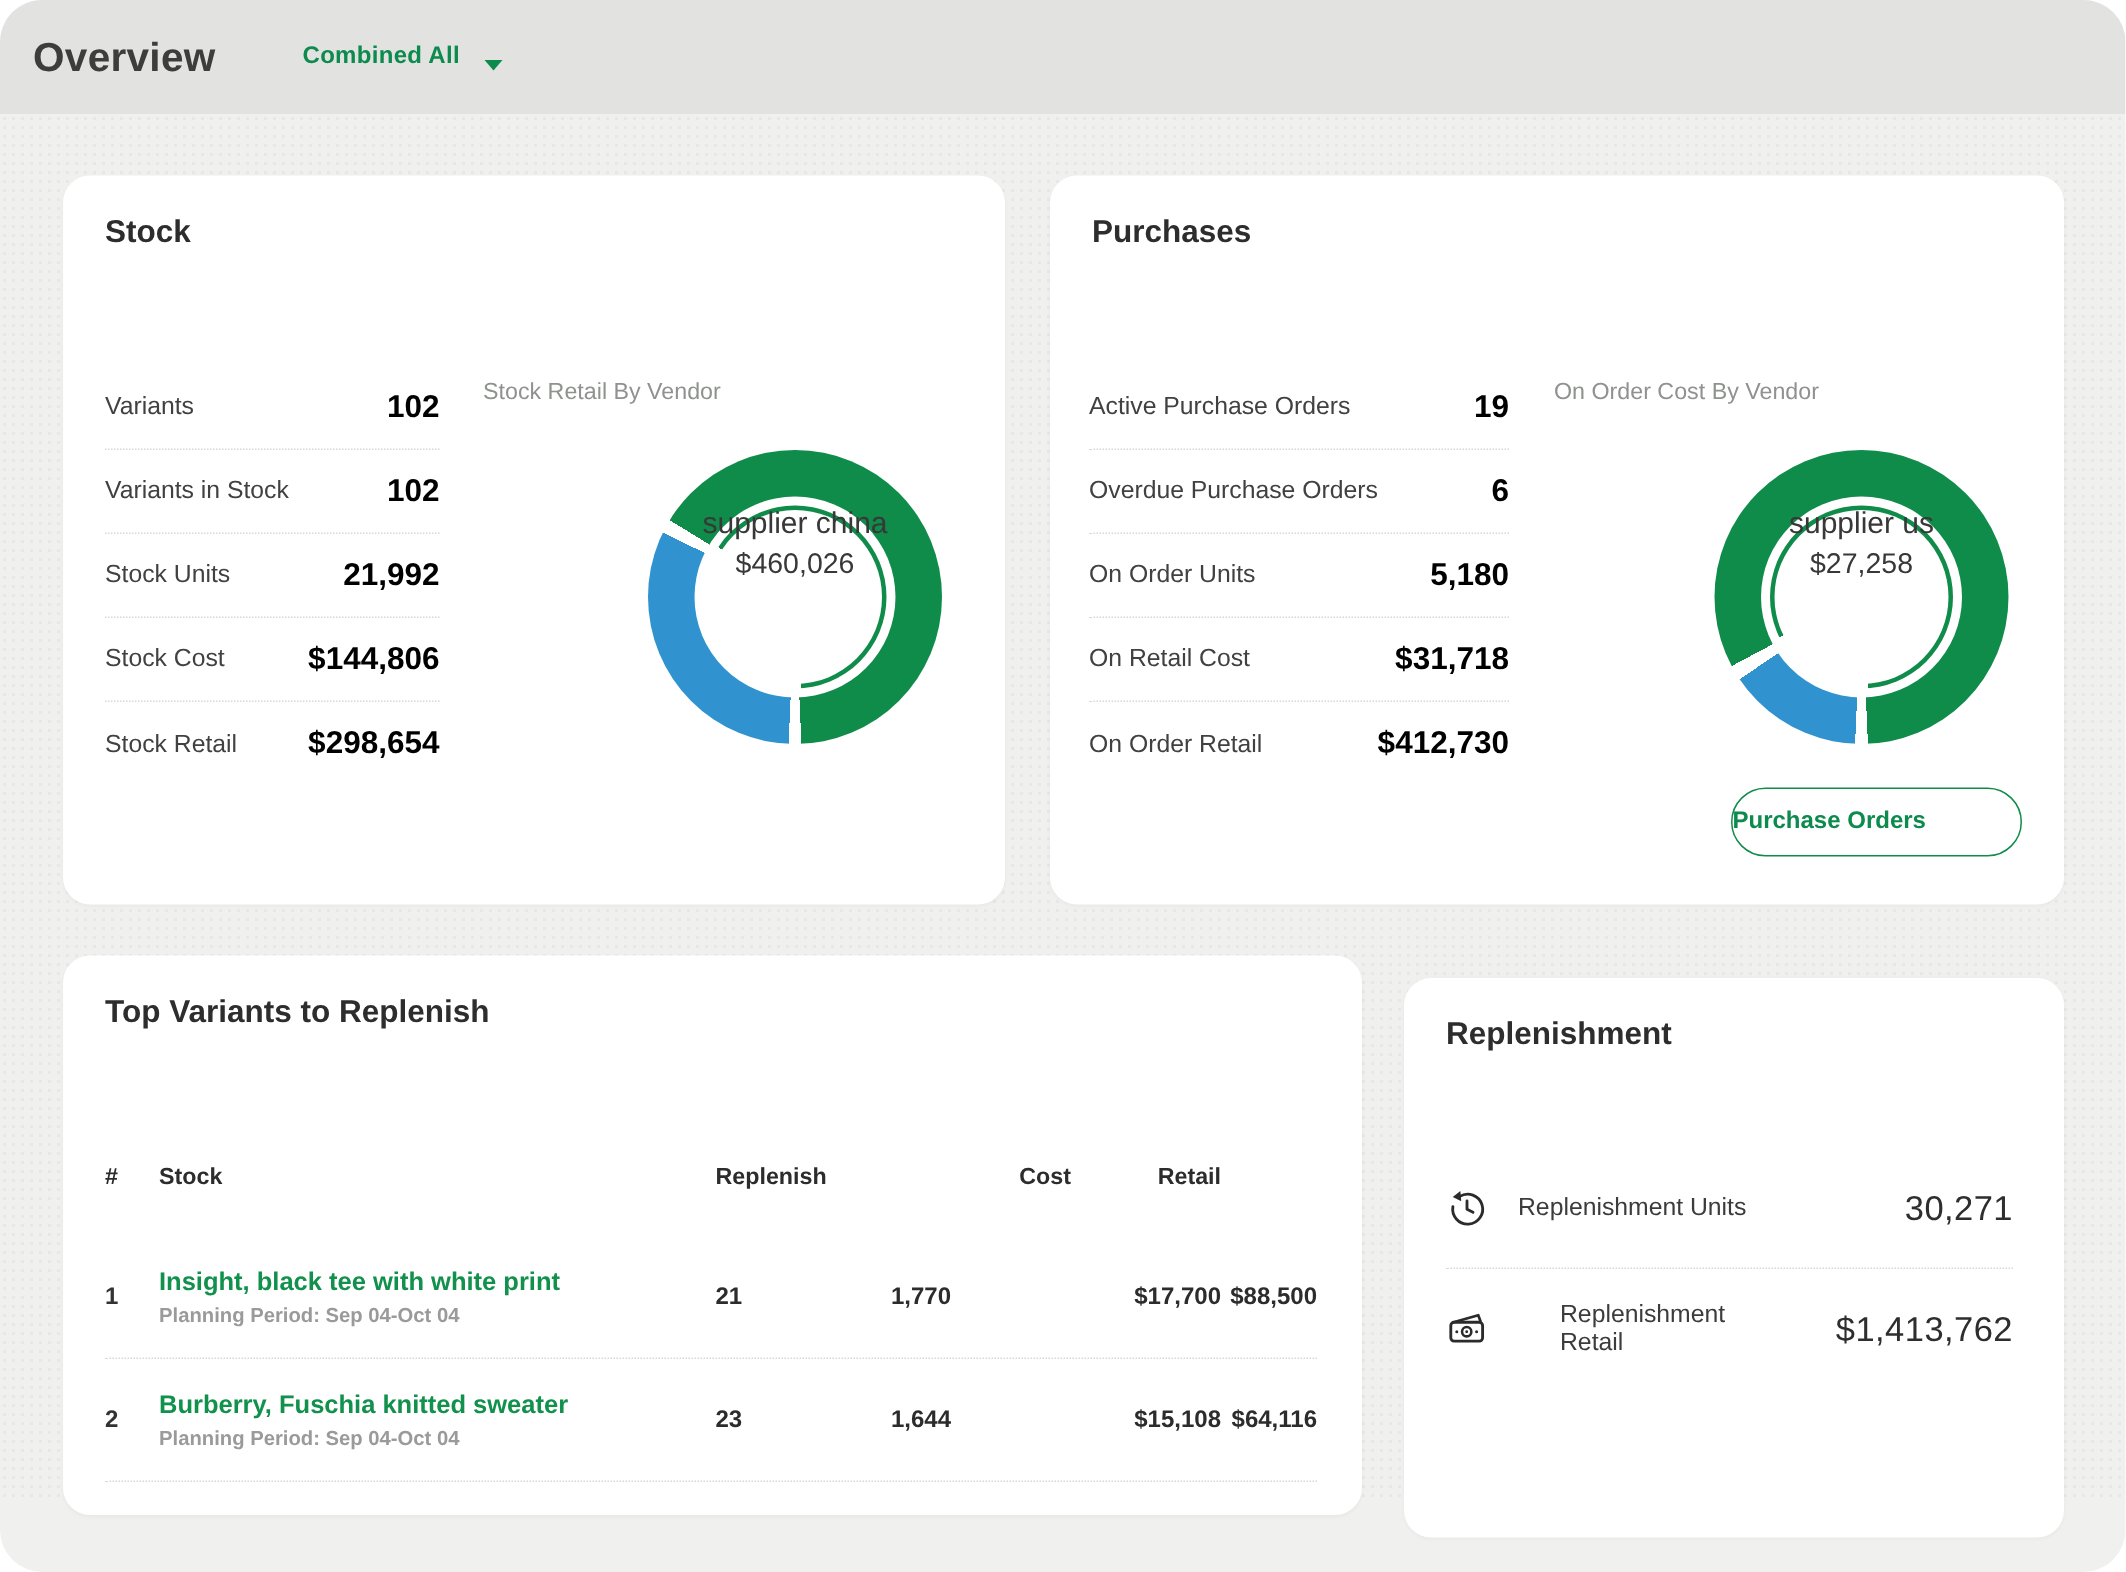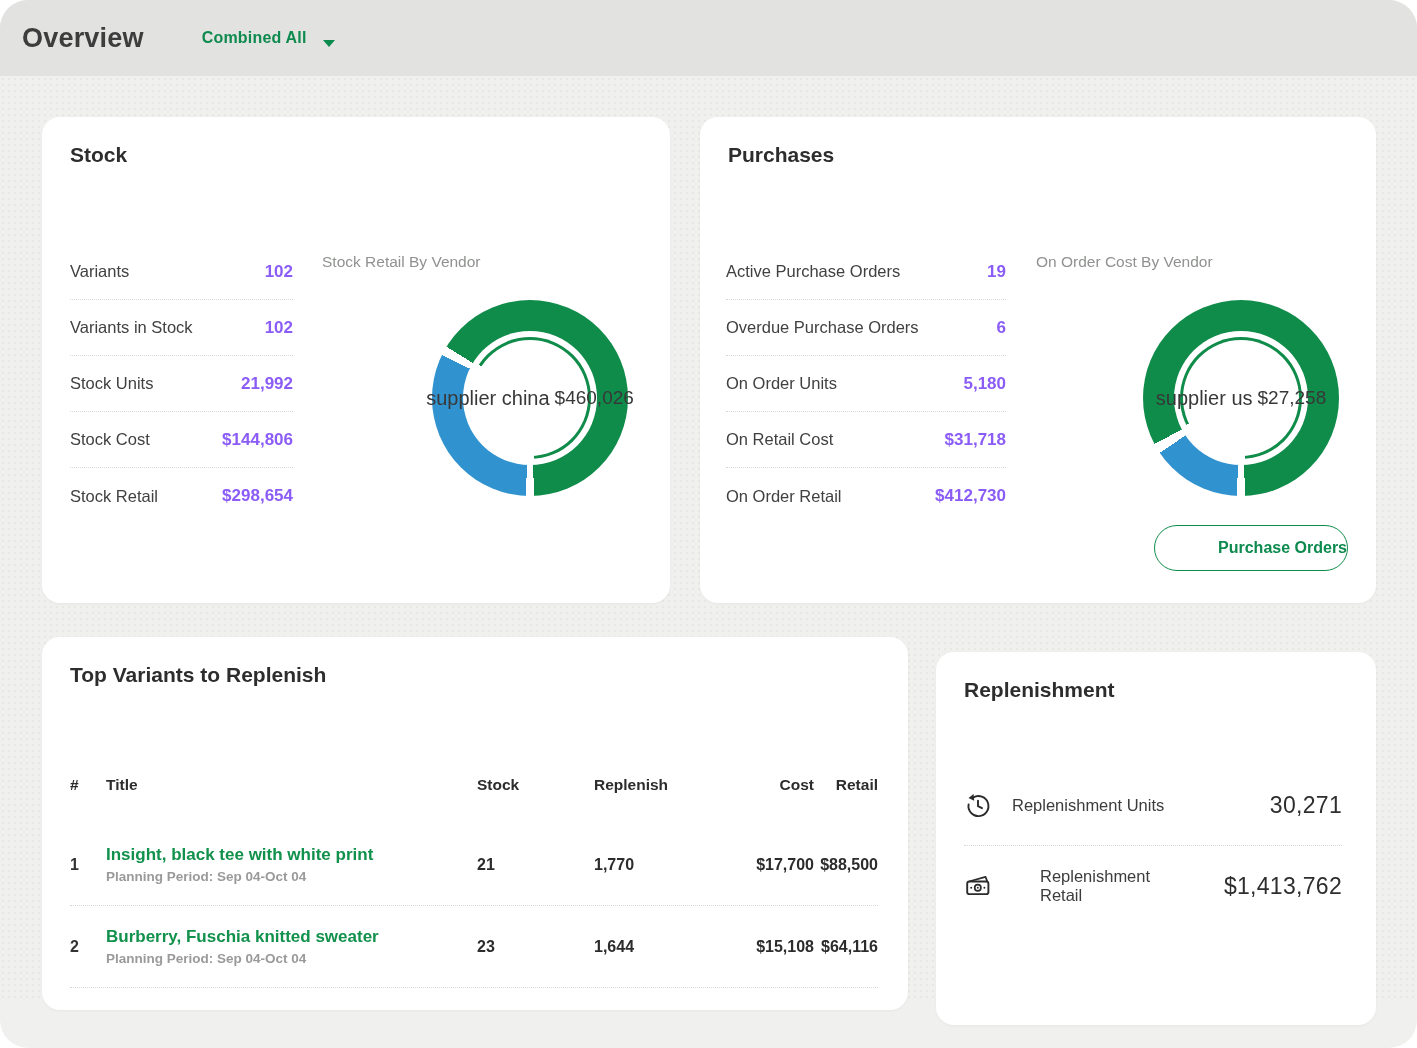--- a/index.html
+++ b/index.html
@@ -35,21 +35,21 @@
   #replenish-card  { left:936px; top:556px; width:440px; height:373px;margin-top:20px; }
 
   
   .stats { position:absolute; top:127px; }
   #stock-card .stats { left:28px; width:223px; }
   #purchases-card .stats { left:26px; width:280px; }
   .stat-row { height:56px; display:flex; align-items:center; justify-content:space-between;
               border-bottom:1px dotted #d8d8d6; }
   .stat-row:last-child { border-bottom:none; }
   .stat-label { font-size:16.5px; color:#414141; }
-  .stat-value { font-size:17px; font-weight:bold; color:#8b5cf6; }
+  .stat-value { font-size:21px; font-weight:bold; color:#000000; }
 
   
   .chart-title { position:absolute; top:136px; font-size:15.5px; color:#8f928f; }
   #stock-card .chart-title { left:280px; }
   #purchases-card .chart-title { left:336px; }
 
   .donut { position:absolute; width:196px; height:196px; border-radius:50%; }
   #stock-card .donut { left:390px; top:183px; }
   #purchases-card .donut { left:443px; top:183px; }
 
@@ -61,29 +61,29 @@
   #purchases-donut .donut-bg { background:conic-gradient(from 0deg,
       #0f8b4a 0deg 177.5deg, #ffffff 177.5deg 182.5deg,
       #3092cf 182.5deg 236deg, #ffffff 236deg 242deg, #0f8b4a 242deg 360deg); }
   .hole { inset:31px; background:#ffffff; }
   .ring { inset:37px; }
   #stock-donut .ring { background:conic-gradient(from 0deg,
       #0f8b4a 0deg 176deg, transparent 176deg 303deg, #0f8b4a 303deg 360deg); }
   #purchases-donut .ring { background:conic-gradient(from 0deg,
       #0f8b4a 0deg 176deg, transparent 176deg 244deg, #0f8b4a 244deg 360deg); }
   .ring::after { content:""; position:absolute; inset:3px; background:#ffffff; border-radius:50%; }
-  .donut-label { inset:38px; display:flex; flex-direction:row; align-items:center;
-                 justify-content:center; gap:5px; text-align:center; }
+  .donut-label { inset:38px; display:flex; flex-direction:column; align-items:center;
+                 justify-content:flex-start; gap:5px; text-align:center; }
   .donut-label .dl-name  { font-size:20px; color:#383838; white-space:nowrap; }
   .donut-label .dl-value { font-size:19px; color:#383838; }
 
   
   .po-button { position:absolute; left:454px; top:408px; width:194px; height:46px;
                background:#ffffff; border:1px solid #0f8b4a; border-radius:23px;
-               display:flex; align-items:center; justify-content:flex-end; cursor:pointer; }
+               display:flex; align-items:center; justify-content:flex-start; cursor:pointer; }
   .po-button span { font-size:16px; font-weight:bold; color:#0d8a4e; }
 
   
   .tv-grid { display:grid; grid-template-columns:36px 371px 117px 120px 100px 64px; align-items:center; }
   .tv-header { position:absolute; left:28px; top:133px; width:808px; height:30px; }
   .tv-header > div { font-size:15.5px; font-weight:bold; color:#2c2c2c; }
   .col-right { text-align:right; }
   .tv-rows { position:absolute; left:28px; top:187px; width:808px; }
   .tv-row { height:82px; border-bottom:1px dotted #d8d8d6; }
   .tv-rank { font-size:16px; font-weight:bold; color:#333333; }
@@ -186,21 +186,20 @@
       </div>
       <div class="po-button">
         <span>Purchase Orders</span>
       </div>
     </div>
 
     <div class="card" id="variants-card">
       <h2>Top Variants to Replenish</h2>
       <div class="tv-header tv-grid">
         <div>#</div>
-        <div>Title</div>
         <div>Stock</div>
         <div>Replenish</div>
         <div class="col-right">Cost</div>
         <div class="col-right">Retail</div>
       </div>
       <div class="tv-rows">
         <div class="tv-row tv-grid">
           <div class="tv-rank">1</div>
           <div>
             <div class="tv-title">Insight, black tee with white print</div>

